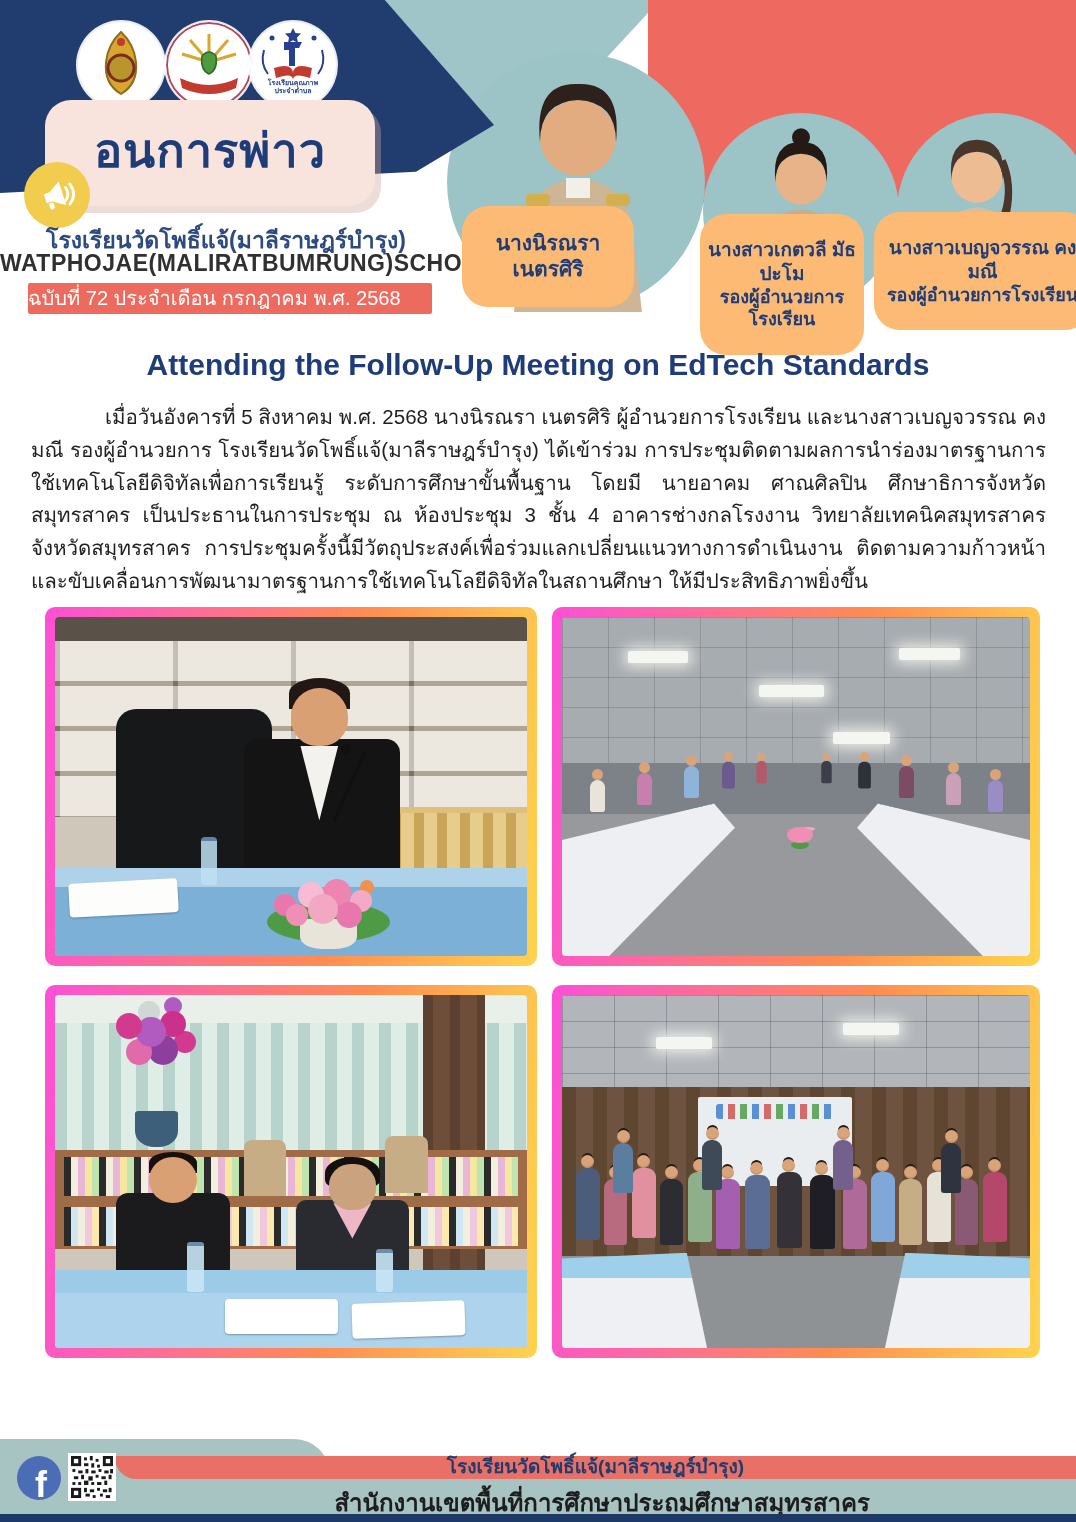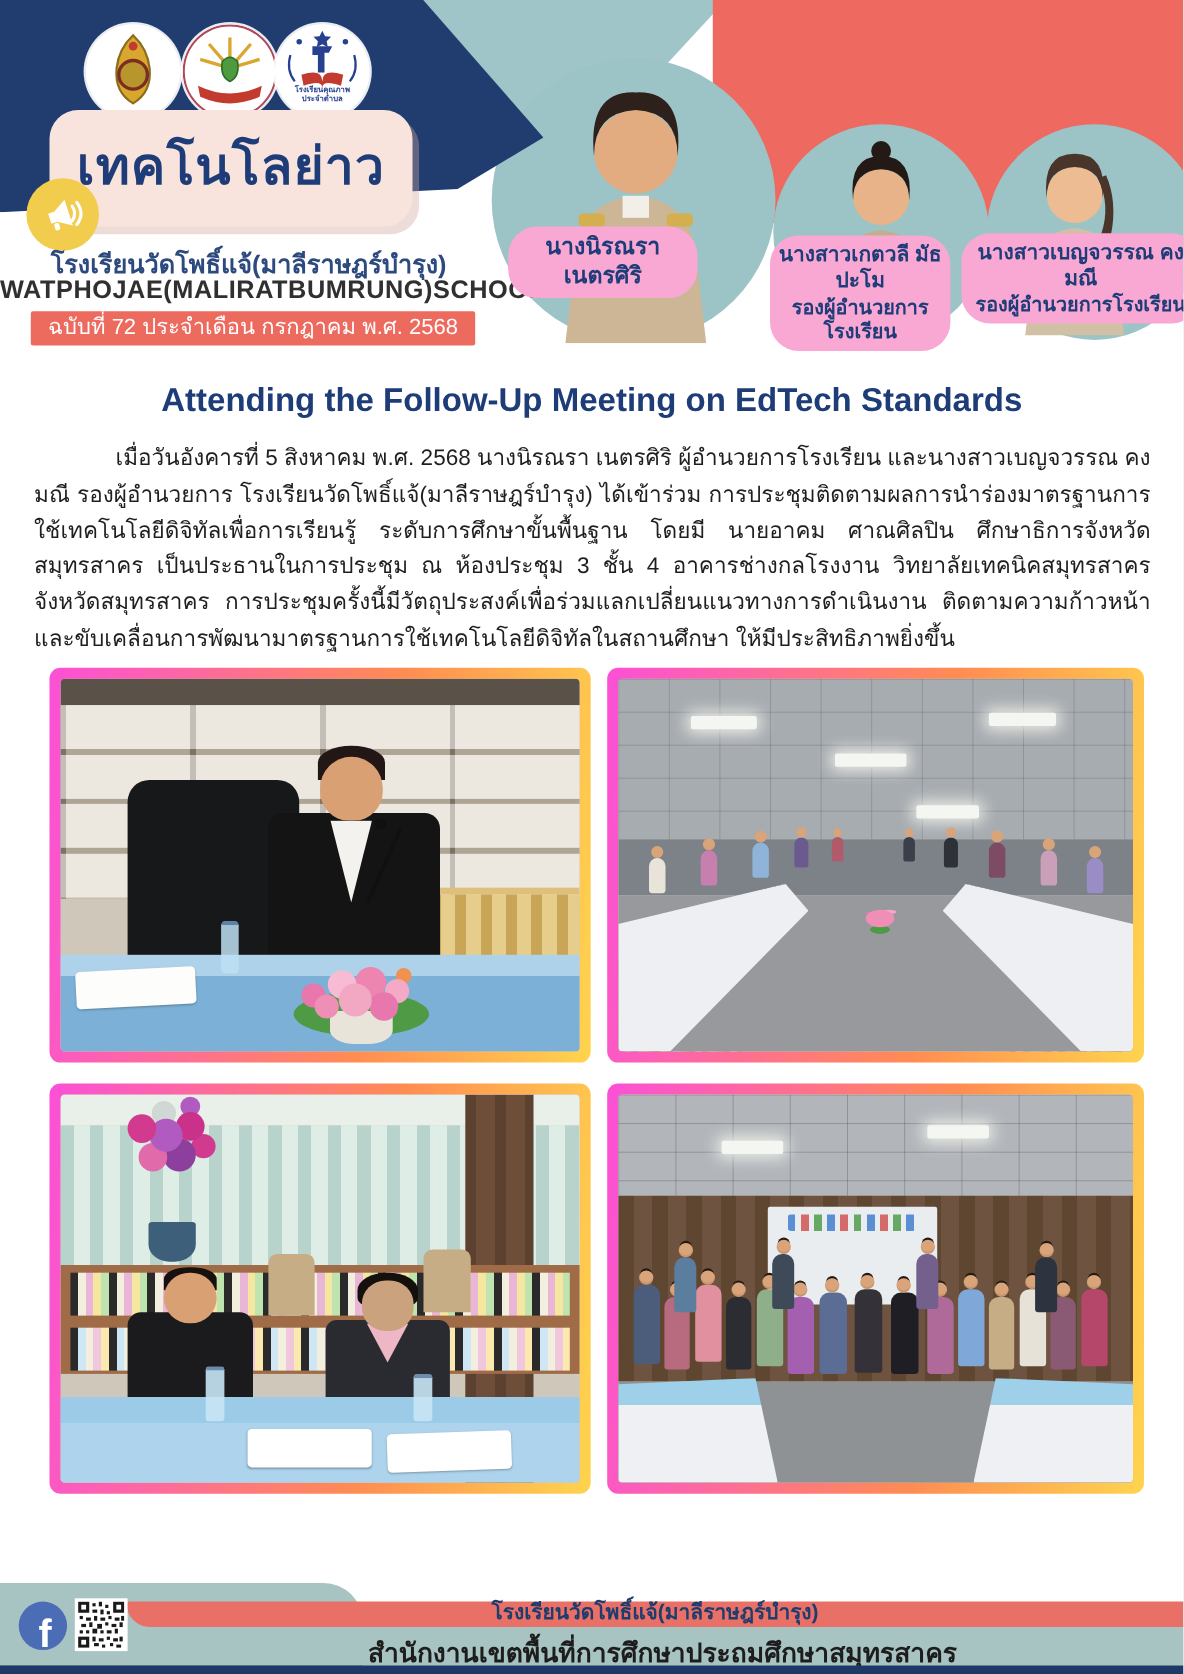--- a/index.html
+++ b/index.html
@@ -32,24 +32,24 @@
   .title-box span{display:block;text-align:center;line-height:102px;font-size:47px;font-weight:800;
     color:#1e3c78;letter-spacing:1px;}
   .megaphone-badge{position:absolute;left:24px;top:162px;width:66px;height:66px;border-radius:50%;
     background:#f2cc4d;display:flex;align-items:center;justify-content:center;}
 
   .school-th{position:absolute;left:0;top:222px;width:452px;text-align:center;font-size:23px;
     font-weight:700;color:#2c4a7e;}
   .school-en{position:absolute;left:0;top:250px;width:452px;text-align:center;font-size:23px;
     font-weight:600;color:#303030;letter-spacing:.5px;}
   .issue-banner{position:absolute;left:28px;top:283px;width:404px;height:31px;background:#ed6a5f;
-    color:#fff;font-size:20px;text-align:center;line-height:31px;border-radius:2px;}
-
-  .pill{position:absolute;background:#f9a8d4;border-radius:26px;text-align:center;color:#1e3c78;
-    font-weight:700;padding:6px 8px;}
+    color:#fff;font-size:20px;line-height:31px;border-radius:2px;}
+
+  .pill{position:absolute;background:#fdba74;border-radius:26px;text-align:center;color:#1e3c78;
+    font-weight:700;padding:24px 8px;}
   .pill .l1{font-size:19px;line-height:1.25;}
   .pill .l2{font-size:18px;line-height:1.25;}
   .pill1{left:462px;top:206px;width:172px;}
   .pill2{left:700px;top:214px;width:164px;}
   .pill3{left:874px;top:212px;width:217px;}
   .pill1 .l1{font-size:21px;} .pill1 .l2{font-size:20px;}
 
   
   .article-title{position:absolute;left:0;top:348px;width:1076px;margin:0;text-align:center;
     font-size:30px;font-weight:800;color:#1e3c78;}
@@ -249,21 +249,21 @@
         <path d="M24 46 Q43 40 43 52 Q43 40 62 46 L60 56 Q43 50 43 58 Q43 50 26 56 Z" fill="#c23b2e"></path>
         <path d="M14 28 q-4 14 4 24 M72 28 q4 14 -4 24" stroke="#27408f" stroke-width="2" fill="none"></path>
       </svg>
       <div class="logo-caption">
         <span>โรงเรียนคุณภาพ</span><br>
         <span>ประจำตำบล</span>
       </div>
     </div>
 
     <div class="title-box">
-      <span>เทคโนโลย่าว</span>
+      <span>อนการพ่าว</span>
     </div>
     <div class="megaphone-badge">
       <svg width="38" height="38" viewBox="0 0 40 40">
         <g transform="rotate(-18 20 20)" fill="#ffffff">
           <path d="M7 15 h6 l13 -8 v26 l-13 -8 h-6 z"></path>
           <rect x="9" y="26" width="5" height="7" rx="2"></rect>
         </g>
         <path d="M29 12 q5 7 0 14" stroke="#ffffff" stroke-width="3" fill="none" stroke-linecap="round"></path>
         <path d="M33.5 8.5 q8 11 0 21" stroke="#ffffff" stroke-width="3" fill="none" stroke-linecap="round"></path>
       </svg>

